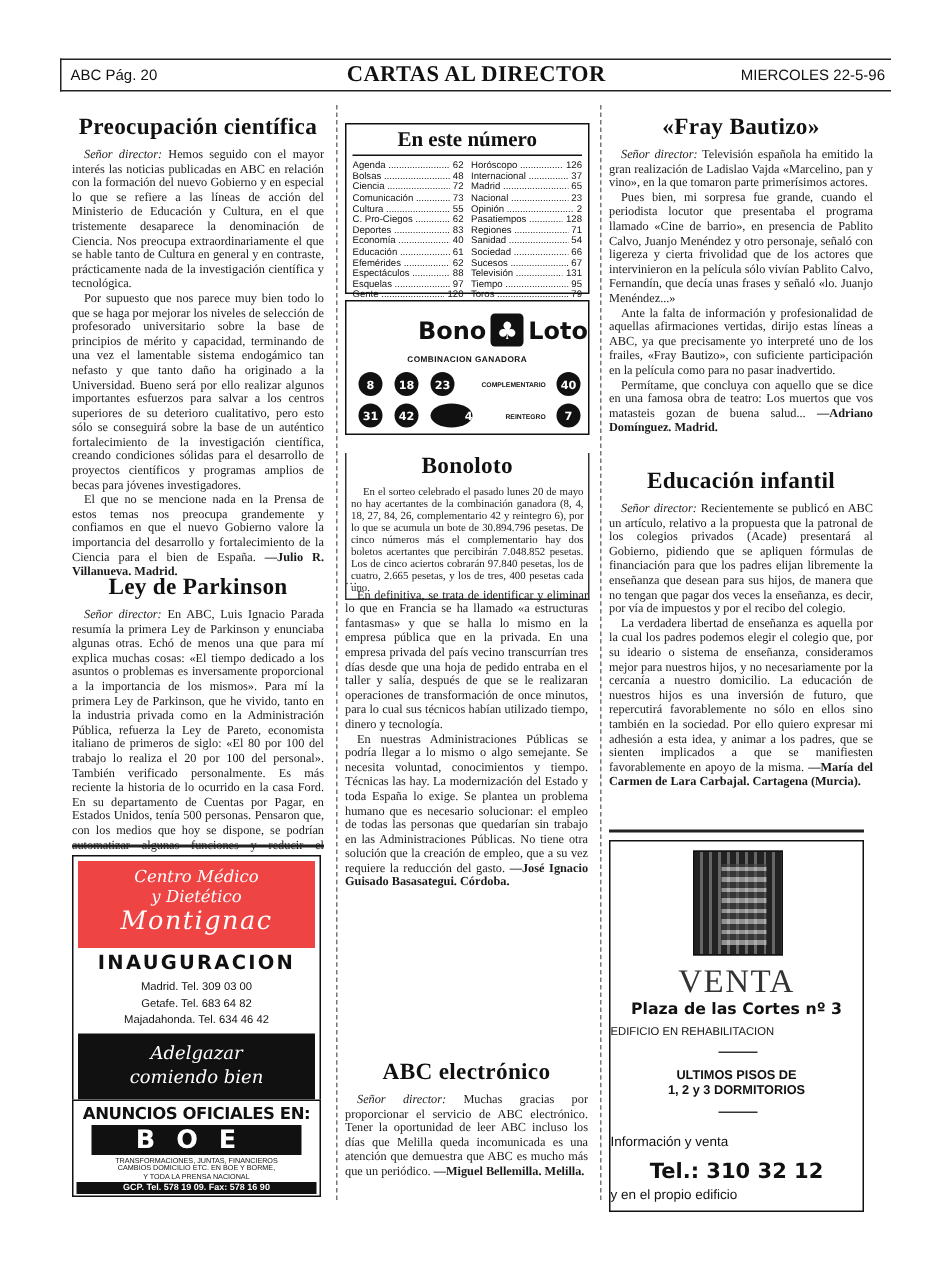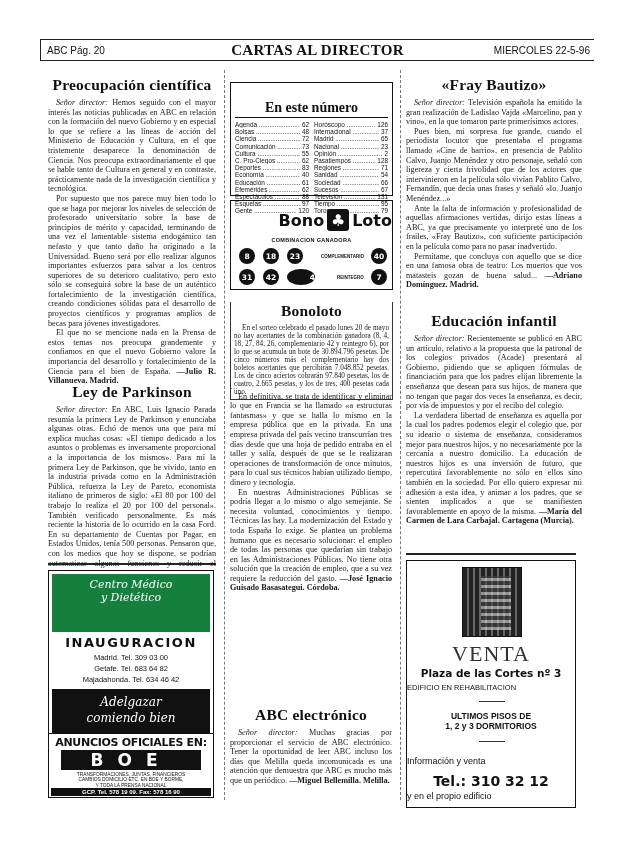--- a/index.html
+++ b/index.html
@@ -17,41 +17,41 @@
   .col3 { left: 406px; width: 176px; }
 
   h2.art { font-family: "Liberation Serif", serif; font-weight: bold; font-size: 15.5px; text-align: center; margin: 0 0 4px 0; letter-spacing: 0.2px; }
   p.body { font-family: "Liberation Serif", serif; font-size: 8.2px; line-height: 9.6px; text-align: justify; text-indent: 8px; color: #1a1a1a; }
   p.body .lead { font-style: italic; }
   p.body .sig { font-weight: bold; }
 
   .vrule { position: absolute; width: 0; border-left: 1px solid #333; }
 
   
-  .index-box { position: absolute; left: 230px; top: 82px; width: 163px; height: 114px; border: 1.5px solid #111; padding: 17px 4px; }
+  .index-box { position: absolute; left: 230px; top: 82px; width: 163px; height: 114px; border: 1.5px solid #111; padding: 3px 4px; }
   .index-box .title { font-family: "Liberation Serif", serif; font-weight: bold; font-size: 14px; text-align: center; border-bottom: 1px solid #111; padding-bottom: 1px; margin-bottom: 3px; }
   .index-grid { display: flex; justify-content: space-between; }
   .index-list { width: 74px; }
   .index-row { display: flex; justify-content: space-between; font-family: "Liberation Sans", sans-serif; font-size: 6.4px; line-height: 7.2px; }
   .index-row .name { overflow: hidden; white-space: nowrap; flex: 1; }
   .index-row .name::after { content: " ........................................"; }
   .index-row .num { padding-left: 2px; }
 
   
   .bonoloto-box { position: absolute; left: 230px; top: 200px; width: 163px; height: 90px; border: 1.5px solid #111; }
   .bl-logo { position: absolute; top: 8px; left: 0; right: 0; display: flex; justify-content: flex-end; align-items: center; gap: 3px; }
   .bl-word { font-family: "DejaVu Sans", sans-serif; font-weight: bold; font-size: 16px; }
   .bl-clover { width: 22px; height: 22px; background: #111; border-radius: 3px; display: flex; align-items: center; justify-content: center; color: #fff; font-size: 16px; }
   .bl-combo-label { position: absolute; top: 36px; left: 0; right: 0; text-align: center; font-family: "Liberation Sans", sans-serif; font-weight: bold; font-size: 5.5px; letter-spacing: 0.3px; }
   .ball { position: absolute; width: 16px; height: 16px; border-radius: 50%; background: #111; color: #fff; font-family: "DejaVu Sans", sans-serif; font-weight: bold; font-size: 7.5px; display: flex; align-items: center; justify-content: center; }
   .bl-label-small { position: absolute; font-family: "Liberation Sans", sans-serif; font-size: 4.5px; font-weight: bold; }
 
   
   .ad-montignac { position: absolute; left: 48px; top: 570px; width: 166px; height: 220px; border: 1.5px solid #111; }
-  .mt-black { position: absolute; left: 3px; right: 3px; top: 3px; height: 58px; background: #15803d; color: #fff; text-align: center; font-family: "DejaVu Serif", serif; font-style: italic; }
+  .mt-black { position: absolute; left: 3px; right: 3px; top: 3px; height: 58px; background: #ef4444; color: #fff; text-align: center; font-family: "DejaVu Serif", serif; font-style: italic; }
   .mt-black .l1 { font-size: 11px; margin-top: 4px; }
   .mt-black .l2 { font-size: 11px; }
   .mt-black .l3 { font-size: 17px; letter-spacing: 1px; }
   .mt-inaug { position: absolute; top: 64px; left: 0; right: 0; text-align: center; font-family: "DejaVu Sans", sans-serif; font-weight: bold; font-size: 13px; letter-spacing: 1.5px; }
   .mt-tel { position: absolute; left: 0; right: 0; text-align: center; font-family: "Liberation Sans", sans-serif; font-size: 7.5px; }
   .mt-black2 { position: absolute; left: 3px; right: 3px; top: 118px; height: 44px; background: #111; color: #fff; text-align: center; font-family: "DejaVu Serif", serif; font-style: italic; font-size: 12px; line-height: 16px; padding-top: 5px; }
 
   .ad-boe { position: absolute; left: 48px; top: 733px; width: 166px; height: 65px; border: 1.5px solid #111; background: #fff; }
   .boe-top { text-align: center; font-family: "DejaVu Sans", sans-serif; font-weight: bold; font-size: 11px; margin-top: 2px; letter-spacing: -0.3px; }
   .boe-logo { margin: 1px auto 0; width: 140px; height: 20px; background: #111; color: #fff; text-align: center; font-family: "DejaVu Sans", sans-serif; font-weight: bold; font-size: 17px; line-height: 20px; letter-spacing: 14px; }
@@ -89,20 +89,21 @@
   <h2 class="art">Ley de Parkinson</h2>
   <p class="body"><span class="lead">Señor director:</span> <span>En ABC, Luis Ignacio Parada resumía la primera Ley de Parkinson y enunciaba algunas otras. Echó de menos una que para mí explica muchas cosas: «El tiempo dedicado a los asuntos o problemas es inversamente proporcional a la importancia de los mismos». Para mí la primera Ley de Parkinson, que he vivido, tanto en la industria privada como en la Administración Pública, refuerza la Ley de Pareto, economista italiano de primeros de siglo: «El 80 por 100 del trabajo lo realiza el 20 por 100 del personal». También verificado personalmente. Es más reciente la historia de lo ocurrido en la casa Ford. En su departamento de Cuentas por Pagar, en Estados Unidos, tenía 500 personas. Pensaron que, con los medios que hoy se dispone, se podrían automatizar algunas funciones y reducir el personal en un 20 por ciento. Pero vieron que en Mazda, de la que Ford tenía un 25 por ciento, sólo utilizaban cinco. El contraste era evidente, pese al diferente tamaño de ambas empresas. Y esto les hizo pensar. No cambiaron los procesos de la operación de pagos. Lo que cambiaron por completo fue el concepto y reagruparon funciones de varios departamentos que sólo creaban confusión, burocracia y errores. Actualmente dicho departamento en vez de 500 personas cuenta con apenas 125. Se cumple casi exactamente la Ley de Pareto.</span></p>
 </div>
 
 <div class="hrule2" style="left:48px; top:563px; width:168px;"></div>
 
 <div class="ad-montignac">
   <div class="mt-black">
     <div class="l1">Centro Médico</div>
     <div class="l2">y Dietético</div>
+    <div class="l3">Montignac</div>
   </div>
   <div class="mt-inaug">INAUGURACION</div>
   <div class="mt-tel" style="top:82px;">Madrid. Tel. 309 03 00</div>
   <div class="mt-tel" style="top:93px;">Getafe. Tel. 683 64 82</div>
   <div class="mt-tel" style="top:104px;">Majadahonda. Tel. 634 46 42</div>
   <div class="mt-black2">
     <div>Adelgazar</div>
     <div>comiendo bien</div>
   </div>
 </div>

